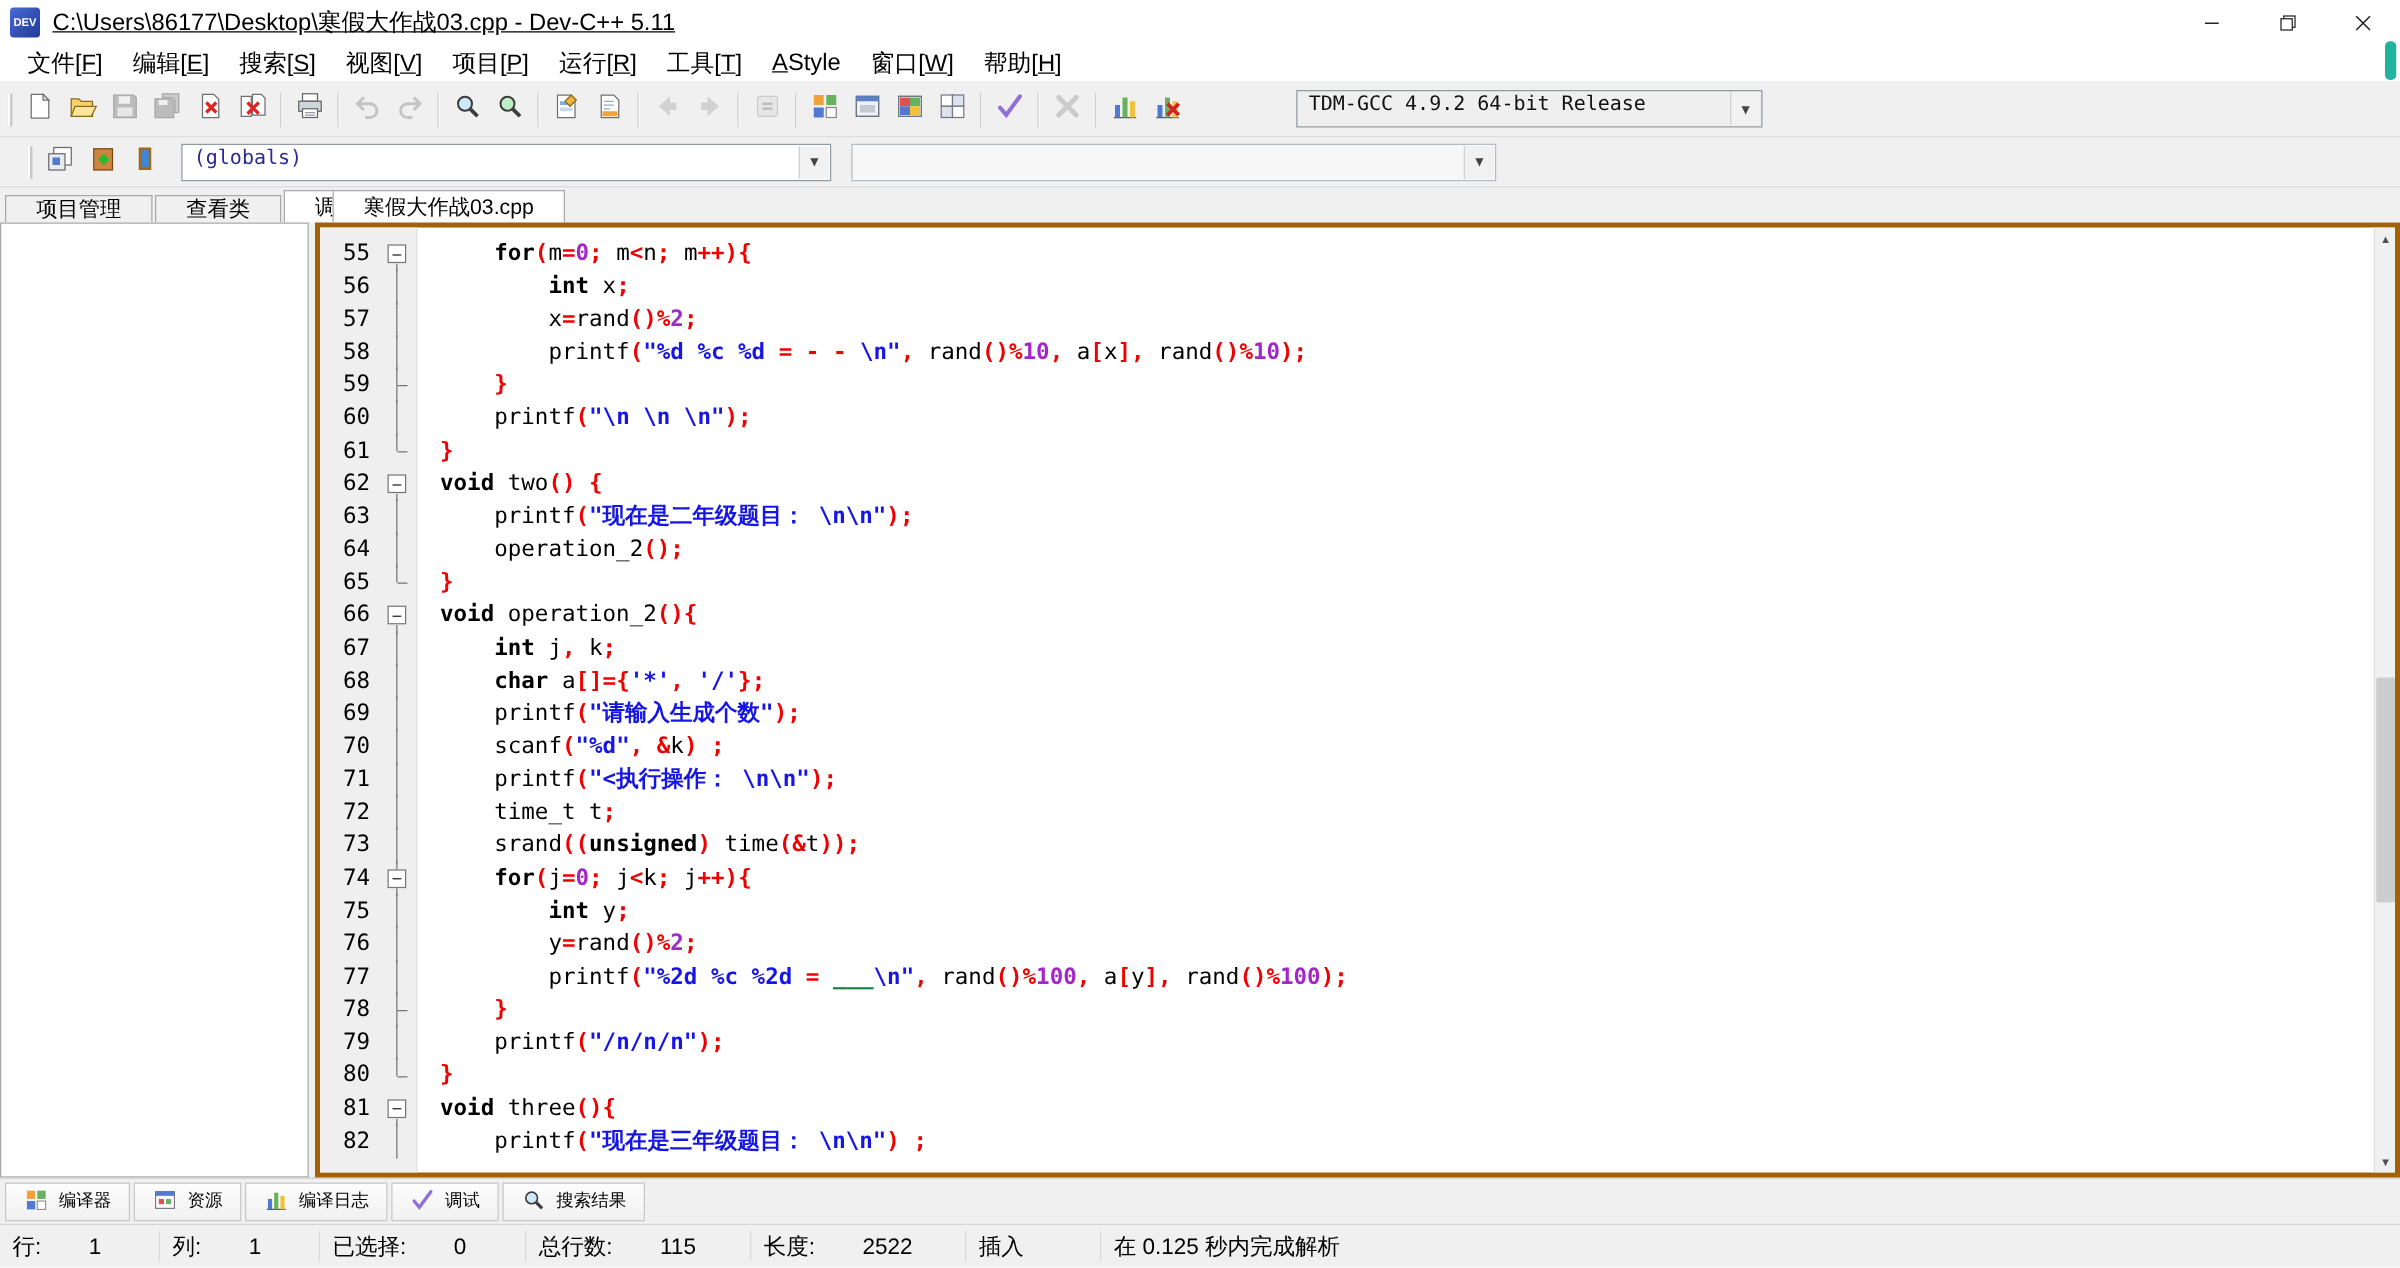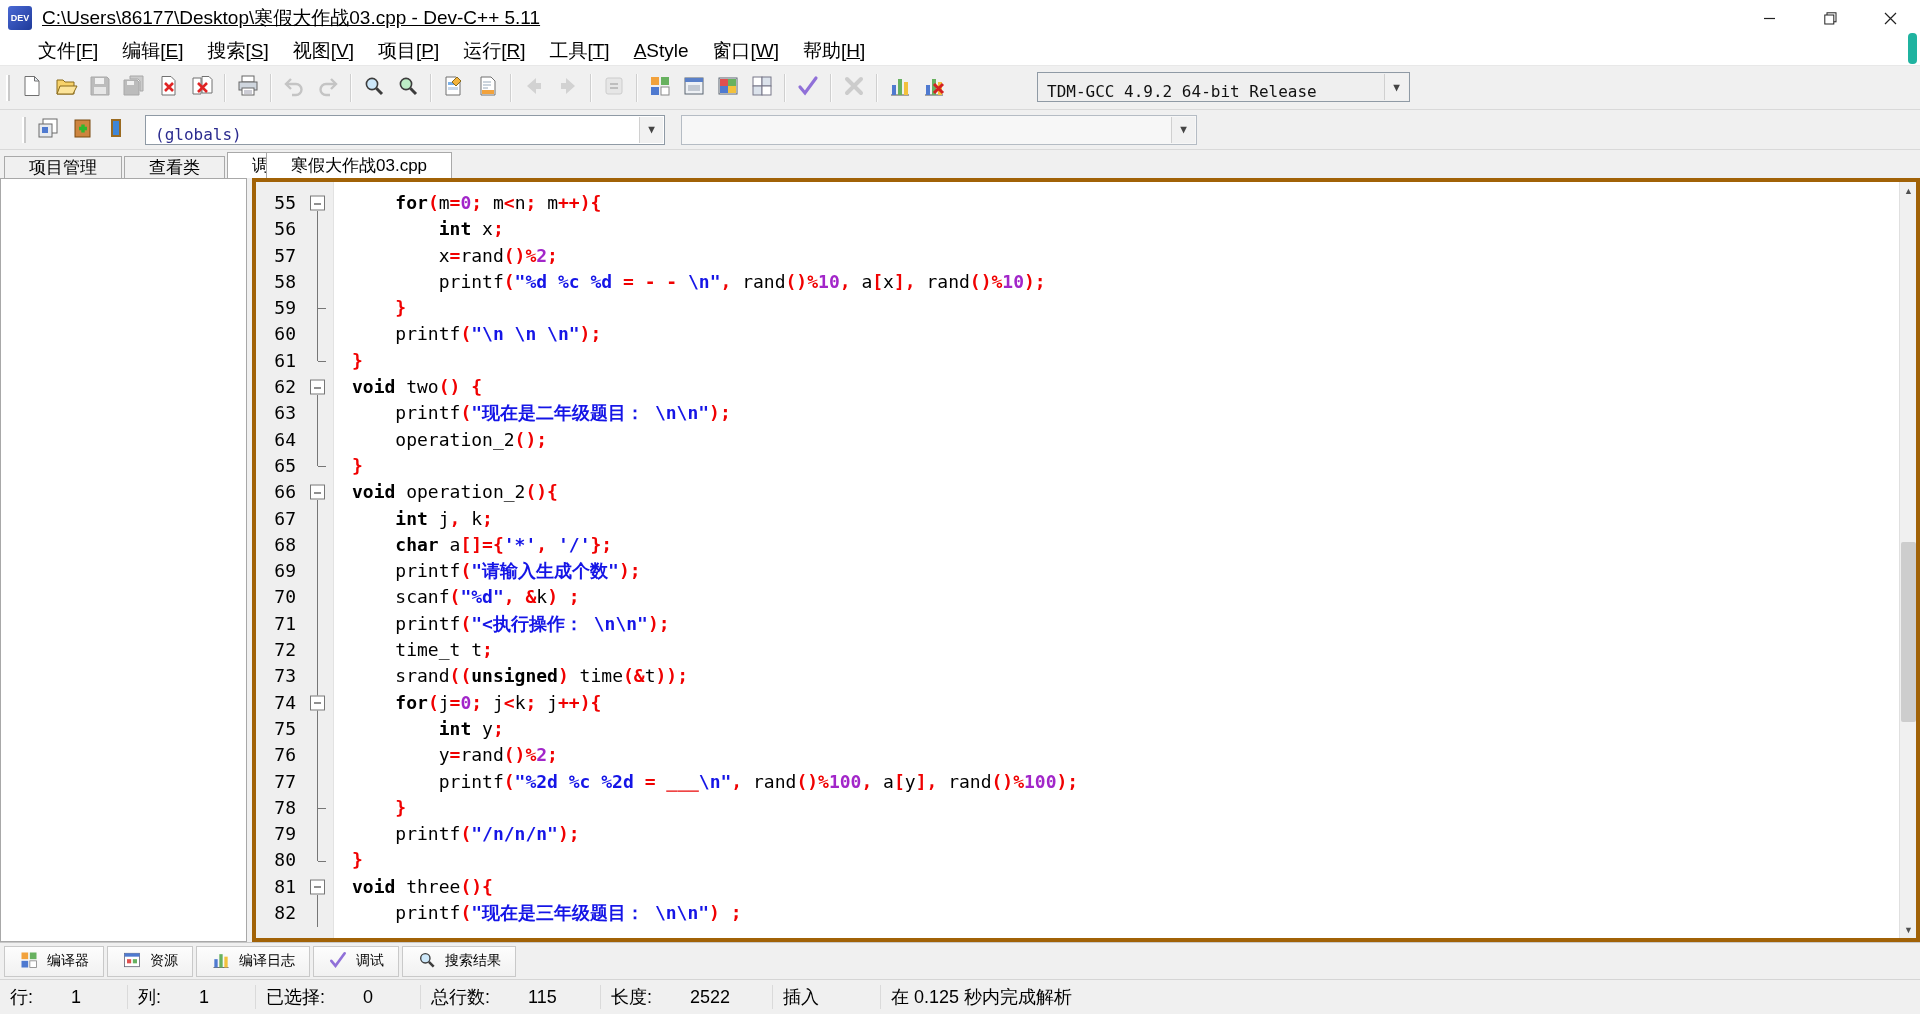--- a/index.html
+++ b/index.html
@@ -10,37 +10,37 @@
   
   .titlebar { height:36px; background:#fff; display:flex; align-items:center; padding-left:8px; flex:none; }
   .app-icon { width:24px; height:24px; border-radius:3px; background:linear-gradient(135deg,#4a69d4 0%,#1e3a9a 100%);
     color:#fff; font-size:9px; font-weight:bold; display:flex; align-items:center; justify-content:center; flex:none; }
   .title-text { margin-left:10px; font-size:19px; white-space:nowrap;text-decoration:underline; }
   .win-btns { margin-left:auto; display:flex; height:100%; }
   .win-btn { width:60px; height:100%; display:flex; align-items:center; justify-content:center; font-size:15px; color:#222; }
   .win-btn svg { width:13px; height:13px; }
 
   
-  .menubar { height:30px; background:#fff; display:flex; align-items:center; padding-left:26px; flex:none;
+  .menubar { height:30px; background:#fff; display:flex; align-items:center; padding-left:10px; flex:none;
     border-bottom:1px solid #e8e8e8; }
   .menu-item { font-size:19px; padding:1px 12px; white-space:nowrap; }
   .menu-item u { text-decoration:underline; }
 
   
   .toolbar { background:#f0f0f0; display:flex; align-items:center; flex:none; position:relative;
     border-bottom:1px solid #d9d9d9; }
   #toolbar1 { height:44px; padding-left:4px; }
   #toolbar2 { height:40px; padding-left:20px; }
   .grip { width:4px; height:26px; margin:0 5px 0 2px; border-left:2px solid #fff; background:#c9c9c9; flex:none; }
   .tbtn { width:34px; height:34px; display:flex; align-items:center; justify-content:center; border-radius:3px; flex:none; }
   .tbtn svg { width:24px; height:24px; }
   .tbtn.disabled svg { filter:grayscale(1) opacity(0.45); }
   .sep { width:2px; height:28px; background:#cfcfcf; border-right:1px solid #fbfbfb; margin:0 5px; flex:none; }
 
-  .combo { height:30px; border:1px solid #8f9aa5; background:#fff; position:relative; display:flex; align-items:flex-end;
+  .combo { height:30px; border:1px solid #8f9aa5; background:#fff; position:relative; display:flex; align-items:flex-start;
     font-family:"DejaVu Sans Mono","Liberation Mono",monospace; font-size:16px; padding:0 30px 0 9px; white-space:nowrap; }
   .combo .arrow-btn { position:absolute; right:1px; top:1px; bottom:1px; width:24px; background:#f1f1f1;
     border-left:1px solid #d0d0d0; display:flex; align-items:center; justify-content:center; color:#444; font-size:11px; }
   .combo.compiler { position:absolute; left:1037px; top:6px; width:373px; background:#efefef; color:#111; }
   .combo.globals { width:520px; margin-left:12px; color:#2b2b8f; }
   .combo.empty2 { width:516px; margin-left:16px; background:#f7f7f7; border-color:#b5bcc4; }
 
   
   .tabrow { height:28px; background:#f0f0f0; display:flex; align-items:flex-end; padding-left:4px; flex:none; }
   .left-tabs { width:248px; height:100%; display:flex; align-items:flex-end; flex:none; }
@@ -60,21 +60,21 @@
   .crow { display:flex; height:26.3px; line-height:26.3px; white-space:pre; }
   .num { width:46px; text-align:right; padding-right:6px; color:#000; flex:none; }
   .fold { width:32px; position:relative; flex:none; }
   .codetxt { padding-left:18px; }
 
   .tk-k { color:#000; font-weight:bold; }
   .tk-i { color:#000; }
   .tk-p { color:#f00101; font-weight:bold; }
   .tk-s { color:#1515e6; font-weight:bold; }
   .tk-n { color:#a226c9; font-weight:bold; }
-  .tk-u { color:#ef4444; font-weight:bold; }
+  .tk-u { color:#15803d; font-weight:bold; }
 
   .fold.f-line::before { content:""; position:absolute; left:15px; top:-1px; bottom:-1px; border-left:1px solid #767676; }
   .fold.f-below::before { content:""; position:absolute; left:15px; top:calc(50% + 8px); bottom:-1px; border-left:1px solid #767676; }
   .fold.f-above::before { content:""; position:absolute; left:15px; top:-1px; height:calc(50% + 1px); border-left:1px solid #767676; }
   .fold.f-stub::after { content:""; position:absolute; left:16px; top:50%; width:8px; border-top:1px solid #767676; }
   .fbox { position:absolute; left:8px; top:50%; transform:translateY(-50%); width:15px; height:15px;
     background:#fff; border:1px solid #767676; z-index:1; }
   .fbox::after { content:""; position:absolute; left:3px; right:3px; top:50%; border-top:1px solid #222; }
 
   .vscroll { position:absolute; right:0; top:0; bottom:0; width:17px; background:#f0f0f0; border-left:1px solid #e0e0e0; }

